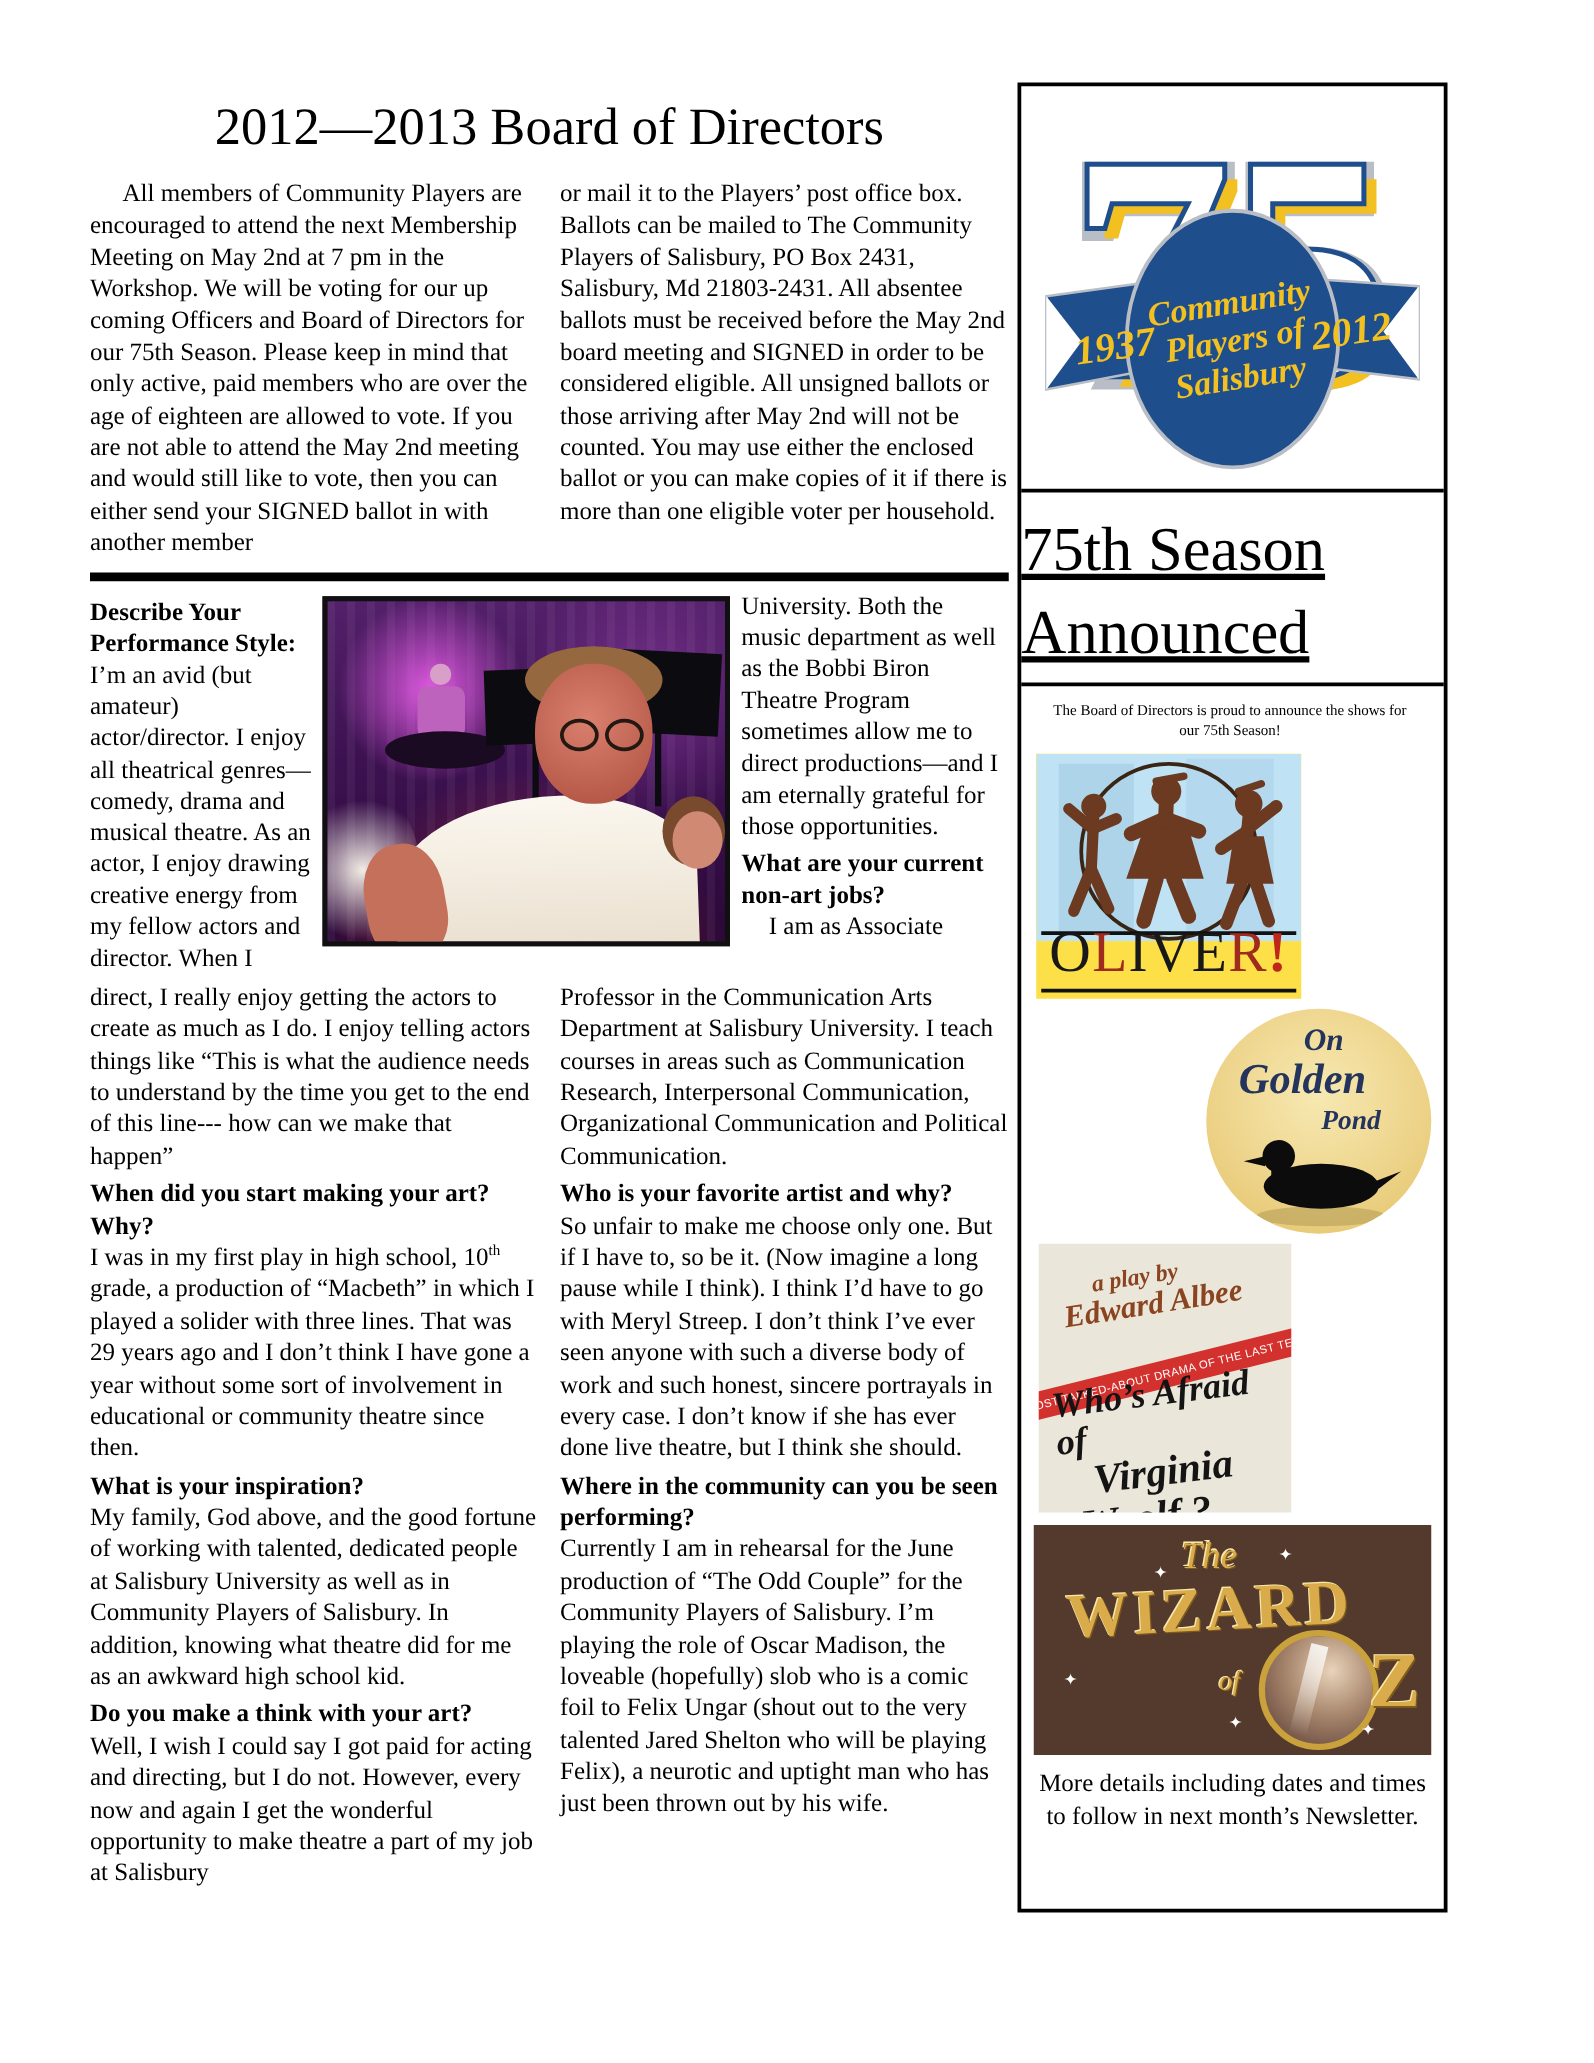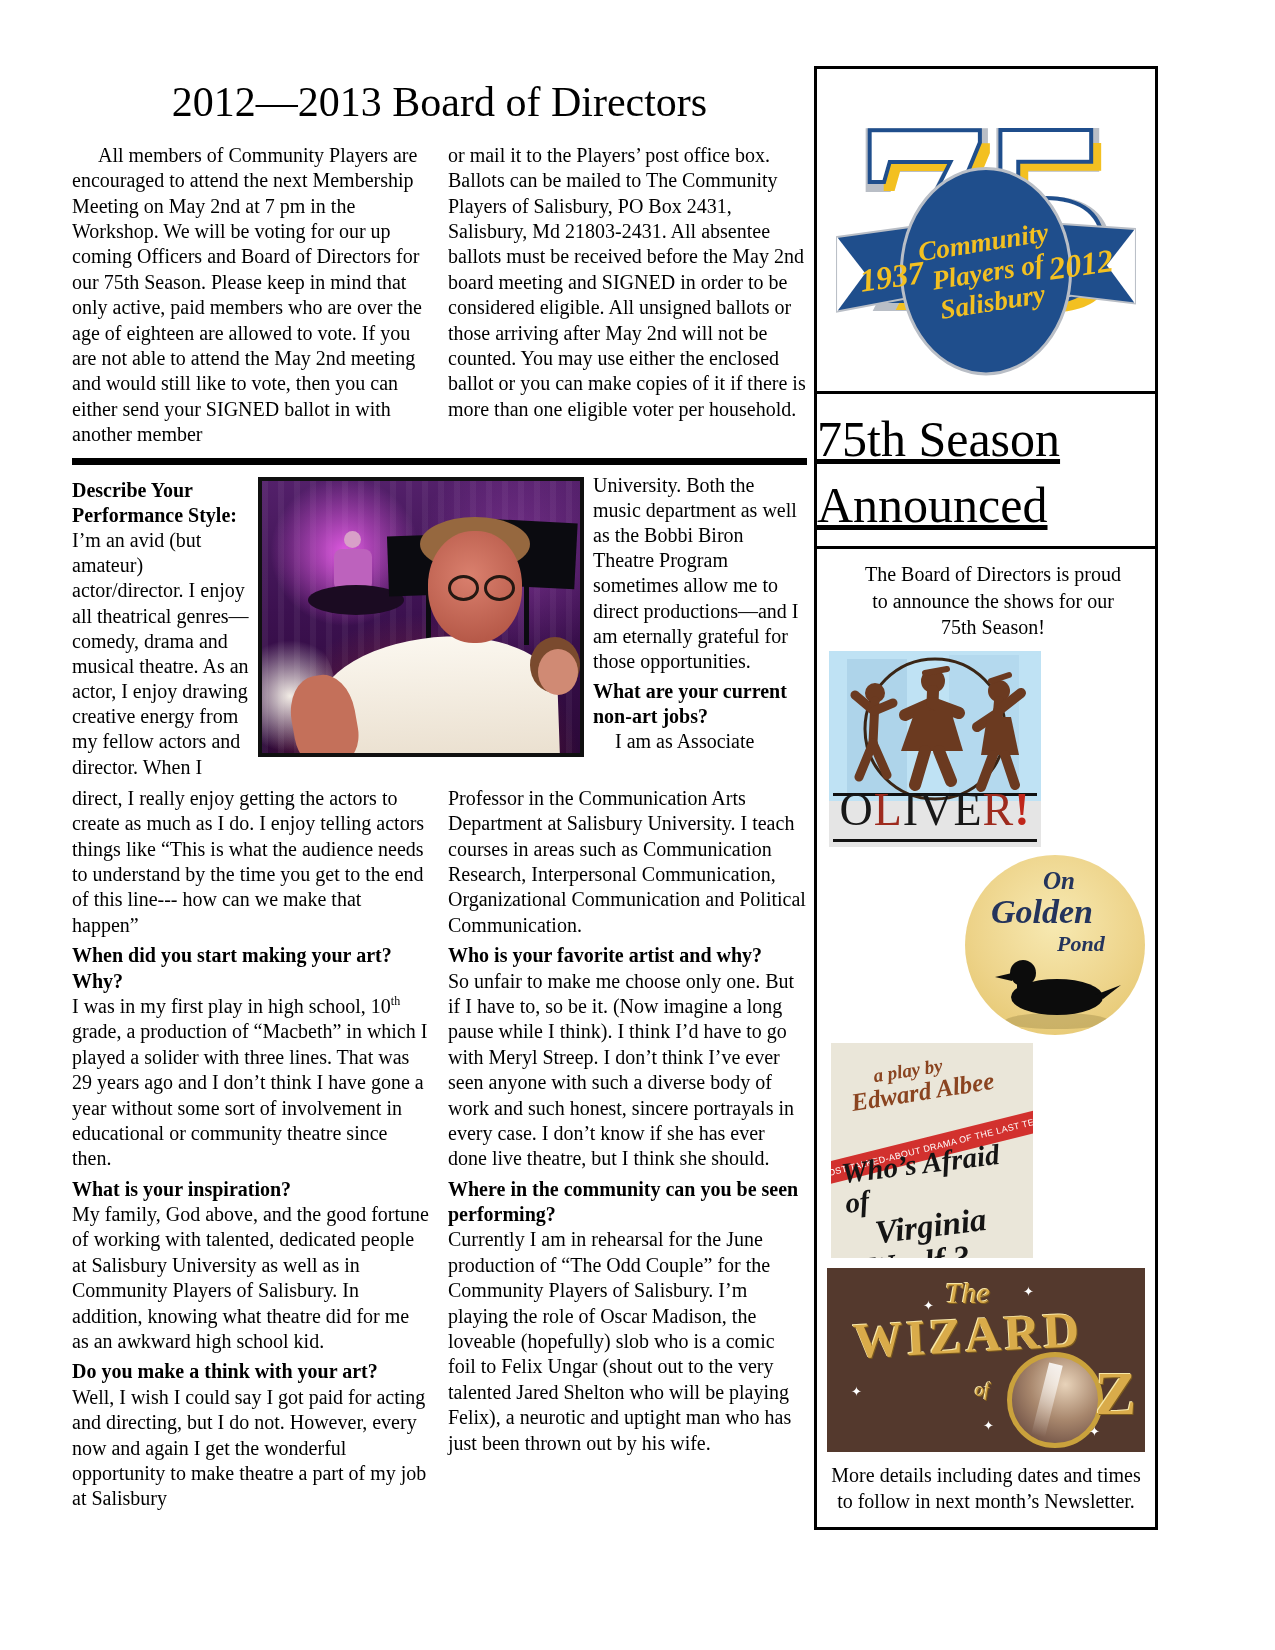--- a/index.html
+++ b/index.html
@@ -55,23 +55,23 @@
   .hand{position:absolute;left:30px;top:194px;width:64px;height:90px;border-radius:45% 45% 35% 35%;
         background:#c4705a;transform:rotate(-10deg);z-index:3;}
   .girl-hair{position:absolute;left:268px;top:156px;width:50px;height:56px;border-radius:50%;background:#7a4a2e;}
   .girl-face{position:absolute;left:276px;top:168px;width:40px;height:46px;border-radius:50%;background:#d08a74;z-index:2;}
 
   
   .sidebar{position:absolute;left:814px;top:66px;width:338px;height:1458px;border:3px solid #000;background:#fff;}
   .logo-box{height:322px;border-bottom:3px solid #000;display:flex;align-items:center;justify-content:center;}
   .season{border-bottom:3px solid #000;text-align:left;padding:12px 0 8px 0;text-decoration:underline;}
   .season span{display:block;font-size:50px;line-height:1.32;}
-  .sb-intro{font-size:20px;line-height:1.33;text-align:center;padding:12px 24px 0 38px;}
-
-  .poster-oliver{position:relative;width:212px;height:196px;margin:10px 0 0 12px;background:#e5e5e5;overflow:hidden;}
+  .sb-intro{font-size:12px;line-height:1.33;text-align:center;padding:12px 24px 0 20px;}
+
+  .poster-oliver{position:relative;width:212px;height:196px;margin:10px 0 0 12px;background:#fde047;overflow:hidden;}
   .oliver-line{position:absolute;left:4px;right:4px;height:3px;background:#111;}
   .oliver-line.top{top:142px;}
   .oliver-line.bottom{top:188px;}
   .oliver-word{position:absolute;left:0;right:0;top:136px;text-align:center;font-size:46px;line-height:1.0;letter-spacing:1px;}
   .ol-k{color:#181818;} .ol-r{color:#9e2b1e;} .ol-x{color:#c0261a;font-weight:bold;}
 
   .poster-pond{position:relative;width:180px;height:180px;border-radius:50%;margin:8px 10px 0 auto;overflow:hidden;
       background:radial-gradient(circle at 50% 38%, #f7e9b2, #edd389 58%, #e2c266);}
   .pond-t{position:absolute;font-style:italic;color:#24345c;font-weight:bold;}
   .pond-t1{left:78px;top:12px;font-size:25px;}
@@ -87,21 +87,21 @@
   .woolf-banner span{font-family:"Liberation Sans","DejaVu Sans",sans-serif;font-size:9px;color:#fff;letter-spacing:.4px;white-space:nowrap;}
   .woolf-title{position:absolute;left:8px;top:104px;transform:rotate(-7deg);color:#141414;font-weight:bold;font-style:italic;line-height:1.05;}
   .woolf-title .w1{font-size:29px;display:block;margin-left:8px;}
   .woolf-title .w2{font-size:33px;display:block;margin-left:34px;}
   .woolf-title .w3{font-size:33px;display:block;margin-left:20px;}
 
   .poster-oz{position:relative;width:318px;height:184px;margin:10px auto 0 auto;background:#54392d;overflow:hidden;}
   .oz-gold{color:#d9ab4a;text-shadow:1px 1px 0 #7c5a1e, -1px -1px 0 #f8e8a8;}
   .oz-the{position:absolute;left:118px;top:8px;font-size:30px;font-style:italic;}
   .oz-wizard{position:absolute;left:26px;top:38px;font-size:50px;letter-spacing:3px;font-weight:bold;transform:rotate(-3deg);}
-  .oz-of{position:absolute;left:148px;top:112px;font-size:18px;font-style:italic;}
+  .oz-of{position:absolute;left:148px;top:112px;font-size:22px;font-style:italic;}
   .oz-o{position:absolute;left:180px;top:84px;width:86px;height:86px;border-radius:50%;border:5px solid #caa23c;
         background:radial-gradient(circle at 62% 32%, #e8d3ba, #a88succeed 40%, #77584a 75%, #5c4236);
         background:radial-gradient(circle at 62% 32%, #e8d3ba, #a8876d 45%, #77584a 78%);}
   .oz-ray{position:absolute;left:28px;top:6px;width:14px;height:74px;background:linear-gradient(rgba(255,255,255,.85),rgba(255,255,255,0));transform:rotate(14deg);}
   .oz-z{position:absolute;left:268px;top:90px;font-size:62px;font-weight:bold;}
   .sparkle{position:absolute;color:#fff;font-size:13px;}
 
   .sb-footer{font-size:20px;line-height:1.32;text-align:center;padding:10px 12px 0 12px;}
 </style>
 </head>

